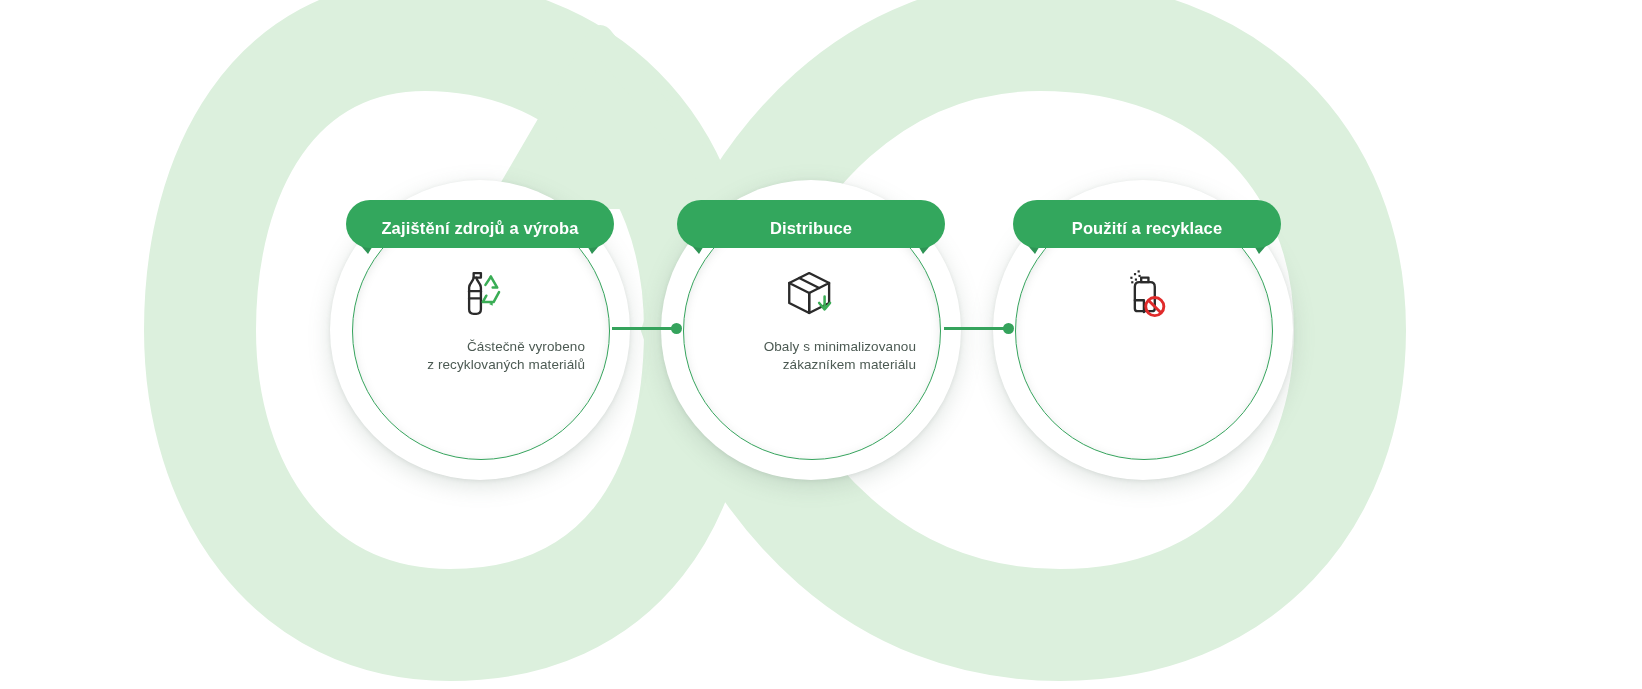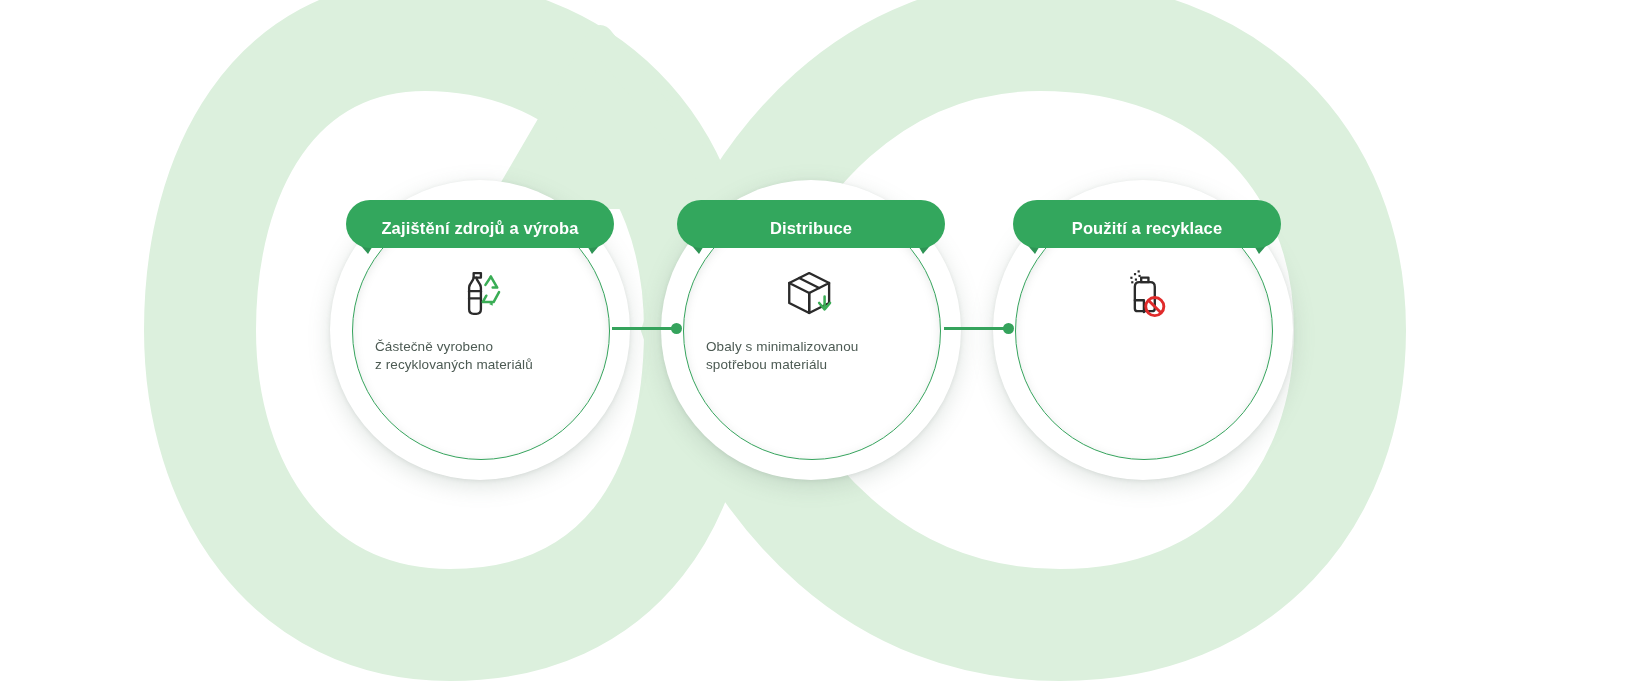--- a/index.html
+++ b/index.html
@@ -25,21 +25,21 @@
     box-shadow:inset 0 2px 8px rgba(120,135,126,0.18);
   }
 
   .node-body{
     position:absolute;left:22px;top:22px;width:256px;height:256px;border-radius:50%;
     display:flex;flex-direction:column;align-items:center;justify-content:flex-start;
     padding-top:62px;box-sizing:border-box;
   }
   .node-icon{width:58px;height:58px;display:block;}
   .node-caption{
-    margin-top:16px;text-align:left;
+    margin-top:16px;text-align:right;
     font-size:13.5px;line-height:1.35;color:#4c5a53;
     width:210px;white-space:pre-line;letter-spacing:0.1px;
   }
 
   .ribbon{
     position:absolute;height:56px;display:flex;align-items:center;justify-content:center;
     color:#ffffff;font-size:16.5px;font-weight:bold;letter-spacing:0.15px;
     z-index:6;white-space:nowrap;
   }
   .ribbon-bg{position:absolute;left:0;top:0;width:100%;height:100%;}
@@ -126,21 +126,21 @@
             <path d="M8 21 v22 L30 54 V32"></path>
             <path d="M30 32 v22 L52 43 V21"></path>
             <path d="M19 15.5 L41 26.5"></path>
           </g>
           <g fill="none" stroke="#3aad55" stroke-width="2.8" stroke-linejoin="round" stroke-linecap="round">
             <path d="M47 36 v11"></path>
             <path d="M41 43 l6 7 l6 -7"></path>
           </g>
         </svg>
         <div class="node-caption">Obaly s minimalizovanou
-spotřebou materiálu</div>
+zákazníkem materiálu</div>
       </div>
       <div class="ribbon" style="left:16px;top:20px;width:268px;text-align:center;">
         <svg class="ribbon-bg" viewBox="0 0 268 56" preserveAspectRatio="none">
           <path d="M10 40 L22 54 L28 44 Z" fill="#2e9455"></path>
           <path d="M258 40 L246 54 L240 44 Z" fill="#2e9455"></path>
           <rect x="0" y="0" width="268" height="48" rx="24" fill="#33a75d"></rect>
         </svg>
         <span class="ribbon-label">Distribuce</span>
       </div>
     </div>

